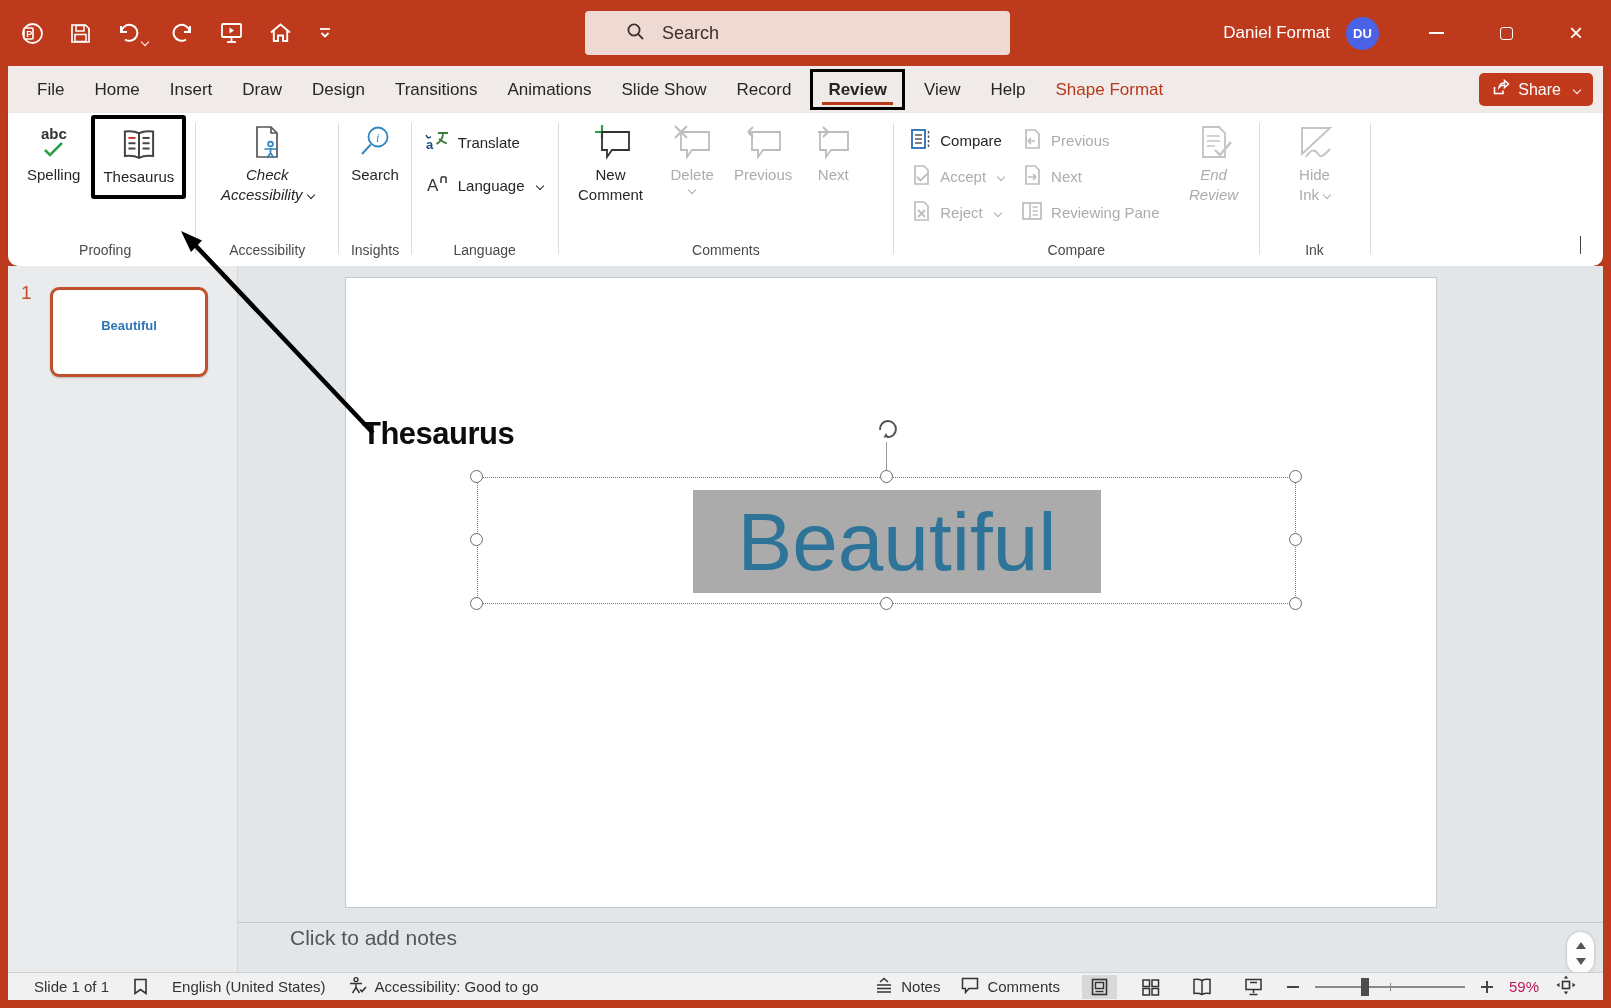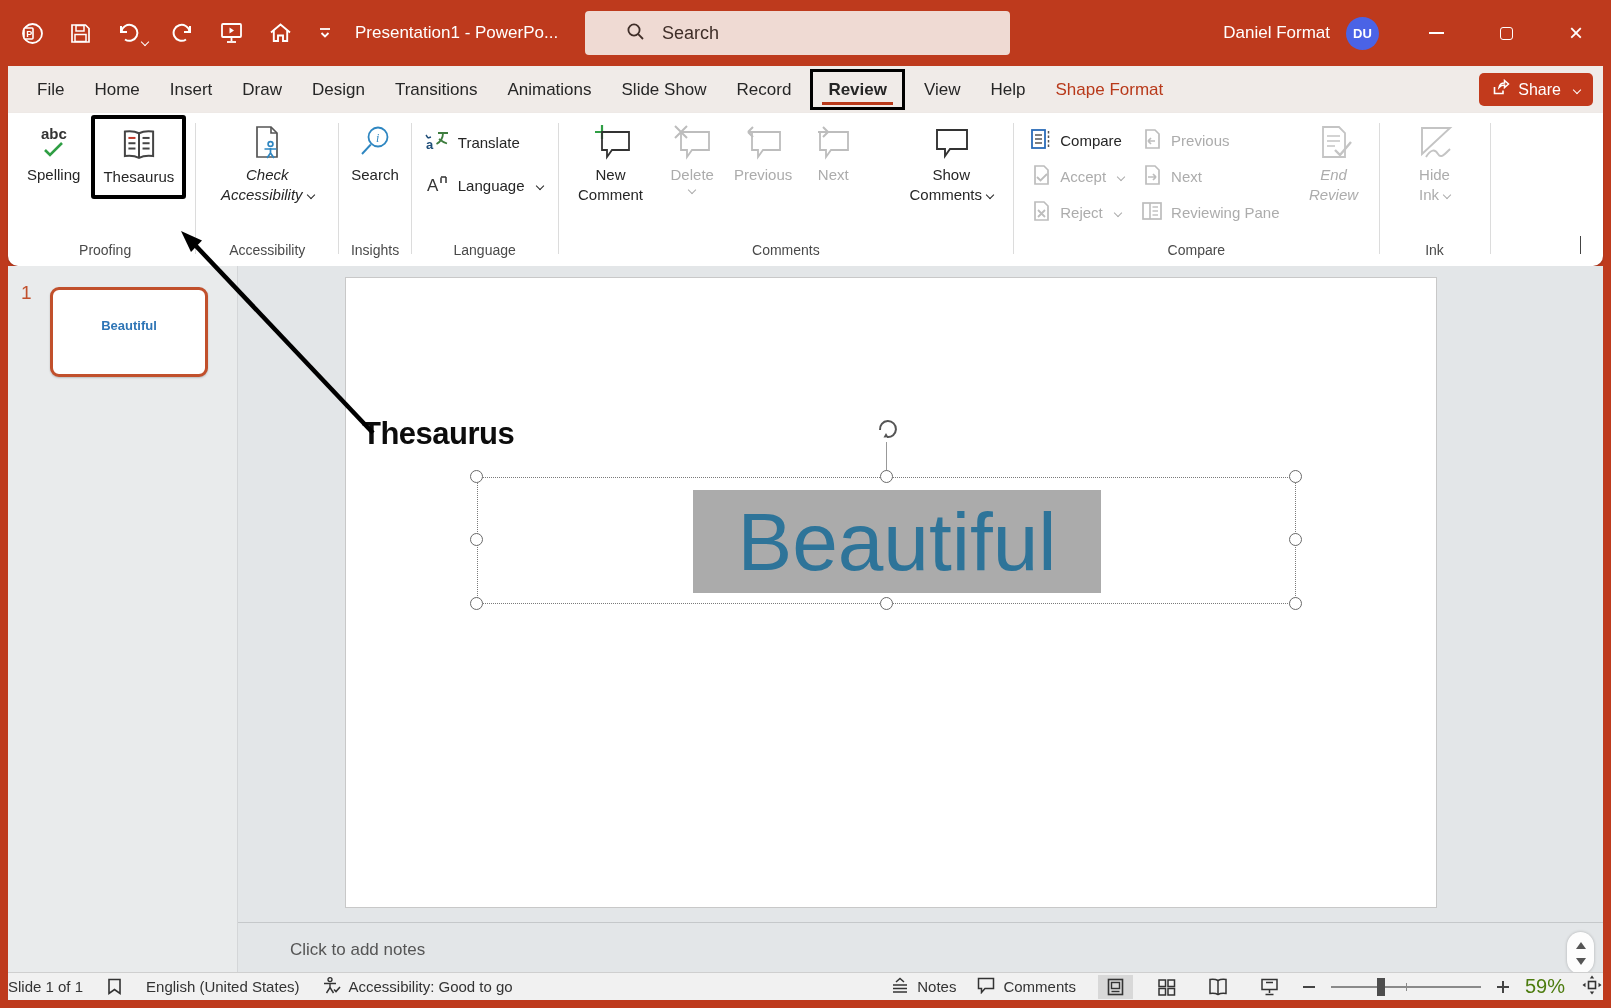--- a/index.html
+++ b/index.html
@@ -58,39 +58,39 @@
   .canvas { flex:1; background:#E3E6E8; position:relative; }
   .slide { position:absolute; left:107px; top:11px; width:1092px; height:631px; background:#fff; border:1px solid #C8C8C8; }
   .annotation { position:absolute; left:16px; top:138px; font-size:31px; font-weight:800; color:#0C0C0C; letter-spacing:-.5px; }
   .sel-rect { position:absolute; left:131px; top:199px; width:819px; height:127px; border:1.5px dotted #7A7A7A; }
   .hl { position:absolute; left:347px; top:212px; width:408px; height:103px; background:#ABABAB; display:flex; align-items:center; justify-content:center; }
   .big-title { font-size:82px; color:#2E7499; line-height:1; white-space:nowrap; }
   .h { position:absolute; width:13px; height:13px; border:1.7px solid #6A6A6A; background:#fff; border-radius:50%; z-index:3; }
   .rot-line { position:absolute; left:540px; top:164px; width:1px; height:35px; background:#999; }
   .rot-ic { position:absolute; left:528px; top:138px; }
   .notes-sep { position:absolute; left:0; right:0; top:656px; height:1px; background:#C5C8CA; }
-  .notes-ph { position:absolute; left:52px; top:674px; font-size:17px; color:#555; }
+  .notes-ph { position:absolute; left:52px; top:660px; font-size:21px; color:#555; }
   .scrollpill { position:absolute; right:9px; top:666px; width:27px; height:42px; background:#FDFDFD; border-radius:14px; display:flex; flex-direction:column; align-items:center; justify-content:center; gap:9px; box-shadow:0 0 3px rgba(0,0,0,.25); }
   .tri-up { width:0; height:0; border-left:5.5px solid transparent; border-right:5.5px solid transparent; border-bottom:7px solid #555; }
   .tri-down { width:0; height:0; border-left:5.5px solid transparent; border-right:5.5px solid transparent; border-top:7px solid #555; }
 
   
-  .statusbar { position:absolute; left:8px; right:8px; bottom:8px; height:28px; background:#F1F1F1; border-top:1px solid #CFCFCF; display:flex; align-items:center; font-size:15px; color:#333; padding:0 0; }
+  .statusbar { position:absolute; left:8px; right:8px; bottom:8px; height:28px; background:#F1F1F1; border-top:1px solid #CFCFCF; display:flex; align-items:center; font-size:15px; color:#333; padding:0 26px; }
   .sb-item { display:flex; align-items:center; gap:7px; margin-right:22px; white-space:nowrap; }
   .sb-right { margin-left:auto; display:flex; align-items:center; gap:16px; }
   .viewbtn { display:flex; align-items:center; justify-content:center; padding:2px 7px; }
   .viewbtn.sel { background:#D8D8D8; }
   .ztrack { position:relative; width:150px; height:2px; background:#8A8A8A; }
   .zthumb { position:absolute; left:46px; top:-8px; width:8px; height:18px; background:#4D4D4D; }
   .ztick { position:absolute; left:50%; top:-3px; width:1.5px; height:8px; background:#8A8A8A; }
   .zminus { width:12px; height:2px; background:#444; }
   .zplus { position:relative; width:12px; height:12px; }
   .zplus::before { content:""; position:absolute; left:0; top:5px; width:12px; height:2px; background:#444; }
   .zplus::after { content:""; position:absolute; left:5px; top:0; width:2px; height:12px; background:#444; }
-  .zoom-pct { font-size:20px; color:#4d7c0f; }
+  .zoom-pct { font-size:15px; color:#be185d; }
 
   
   .overlay { position:absolute; inset:0; z-index:40; pointer-events:none; }
 </style>
 </head>
 <body>
 
 <div id="app">
 
   <div class="titlebar">
@@ -136,21 +136,20 @@
             <path d="M5.8 9.6 V20 H10 V14.5 H15 V20 H19.2 V9.6" fill="none" stroke="#fff" stroke-width="1.9"></path>
           </svg>
       </span>
       <span>
         <svg width="16" height="14" viewBox="0 0 16 14">
             <line x1="3" y1="3" x2="13" y2="3" stroke="#fff" stroke-width="1.8"></line>
             <path d="M4.5 7 L8 10.5 L11.5 7" fill="none" stroke="#fff" stroke-width="1.8"></path>
           </svg>
       </span>
     </div>
-    <div class="doc-title">Presentation1  -  PowerPo...</div>
     <div class="searchbox">
       <span>
         <svg width="21" height="21" viewBox="0 0 21 21">
             <circle cx="9" cy="9" r="5.6" fill="none" stroke="#3F2E28" stroke-width="1.8"></circle>
             <line x1="13.2" y1="13.2" x2="18" y2="18" stroke="#3F2E28" stroke-width="1.8"></line>
           </svg>
       </span>
       <span class="stext">Search</span>
     </div>
     <div class="tb-right">
@@ -326,28 +325,20 @@
         <div class="bigbtn disabled">
           <span class="icn">
             <svg width="42" height="40" viewBox="0 0 42 40">
                 <path d="M6 9 L16 9 M16 9 L11 4 M16 9 L11 14" stroke="#BDBDBD" stroke-width="2" fill="none"></path>
                 <path d="M8 9 H36 V27 H19 L14 34 V27 H8 Z" fill="none" stroke="#BDBDBD" stroke-width="1.8"></path>
               </svg>
           </span>
           <span>Next</span>
         </div>
         <div class="vdiv" style="margin:4px 10px 2px;"></div>
-        <div class="bigbtn">
-          <span class="icn">
-            <svg width="42" height="40" viewBox="0 0 42 40">
-                <path d="M7 7 H37 V26 H20 L15 33 V26 H7 Z" fill="none" stroke="#333" stroke-width="1.9"></path>
-              </svg>
-          </span>
-          <span class="w96"><span>Show Comments</span><span class="chv"></span></span>
-        </div>
       </div>
       <div class="rgroup-label">Comments</div>
     </div>
     <div class="vdiv"></div>
 
     <div class="rgroup">
       <div class="rgroup-main">
         <div class="compare-grid">
           <div class="smallbtn">
             <span>

